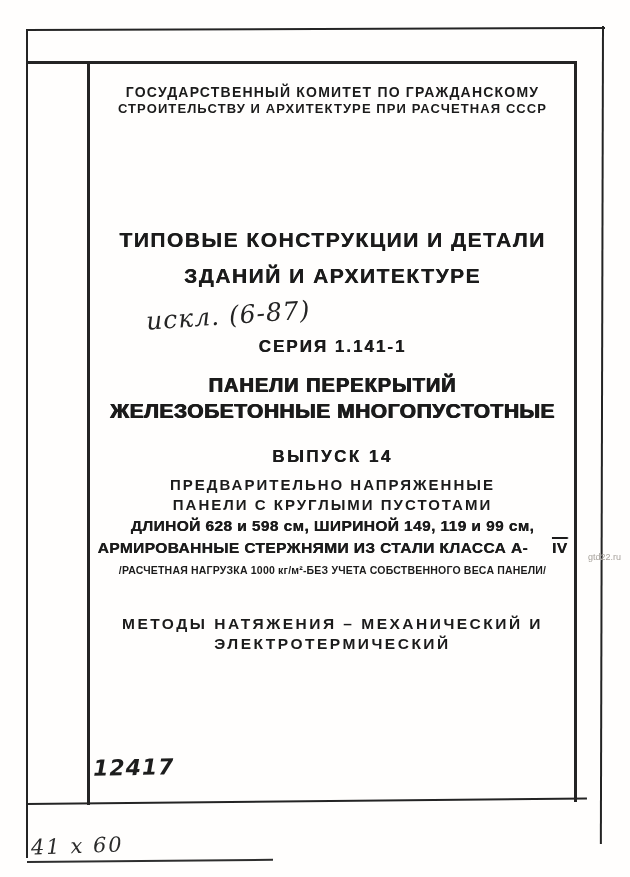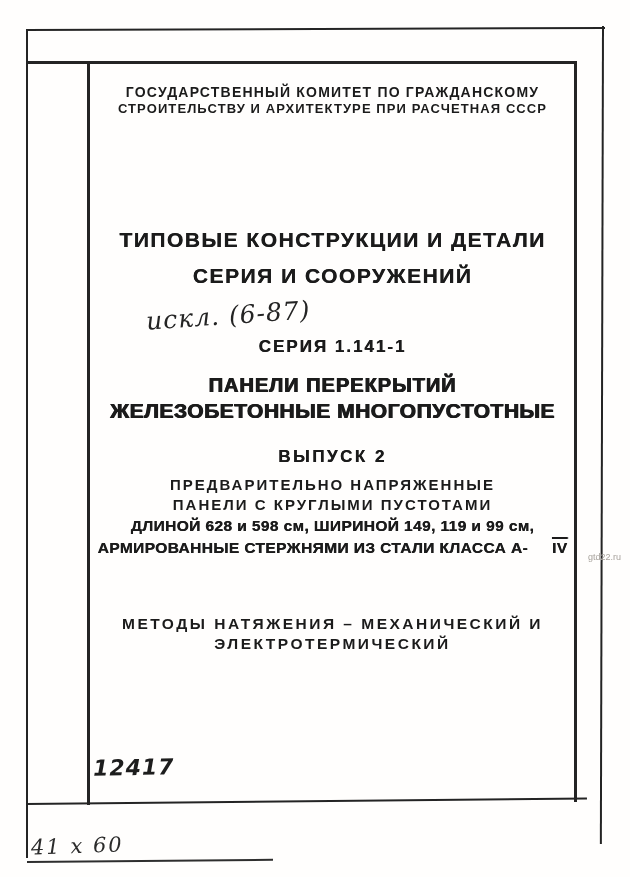--- a/index.html
+++ b/index.html
@@ -84,35 +84,36 @@
   <div class="ln inner-top"></div>
   <div class="ln inner-left"></div>
   <div class="ln inner-right"></div>
   <div class="ln inner-bottom"></div>
   <div class="ln hand-underline"></div>
 
   <div class="c header1">ГОСУДАРСТВЕННЫЙ КОМИТЕТ ПО ГРАЖДАНСКОМУ</div>
   <div class="c header2">СТРОИТЕЛЬСТВУ И АРХИТЕКТУРЕ ПРИ РАСЧЕТНАЯ СССР</div>
 
   <div class="c title1 soft">ТИПОВЫЕ КОНСТРУКЦИИ И ДЕТАЛИ</div>
-  <div class="c title2 soft">СЕРИЯ И СООРУЖЕНИЙ</div>
+  <div class="c title2 soft">ЗДАНИЙ И АРХИТЕКТУРЕ</div>
 
   <div class="hw-note">искл. (6-87)</div>
 
   <div class="c series soft">СЕРИЯ 1.141-1</div>
 
   <div class="c subject1 heavy">ПАНЕЛИ ПЕРЕКРЫТИЙ</div>
   <div class="c subject2 heavy">ЖЕЛЕЗОБЕТОННЫЕ МНОГОПУСТОТНЫЕ</div>
 
-  <div class="c issue soft">ВЫПУСК 2</div>
+  <div class="c issue soft">ВЫПУСК 14</div>
 
   <div class="c spec1">ПРЕДВАРИТЕЛЬНО НАПРЯЖЕННЫЕ</div>
   <div class="c spec2">ПАНЕЛИ С КРУГЛЫМИ ПУСТОТАМИ</div>
   <div class="c spec3 soft">ДЛИНОЙ 628 и 598 см, ШИРИНОЙ 149, 119 и 99 см,</div>
   <div class="c spec4 soft"><span>АРМИРОВАННЫЕ СТЕРЖНЯМИ ИЗ СТАЛИ КЛАССА А-</span><span class="ovl">IV</span></div>
+  <div class="c loadnote">/РАСЧЕТНАЯ НАГРУЗКА 1000 кг/м²-БЕЗ УЧЕТА СОБСТВЕННОГО ВЕСА ПАНЕЛИ/</div>
 
   <div class="c methods1">МЕТОДЫ НАТЯЖЕНИЯ – МЕХАНИЧЕСКИЙ И</div>
   <div class="c methods2">ЭЛЕКТРОТЕРМИЧЕСКИЙ</div>
 
   <div class="stamp">12417</div>
 
   <div class="hw-size">41 х 60</div>
 
   <div class="watermark">gtd22.ru</div>
 

